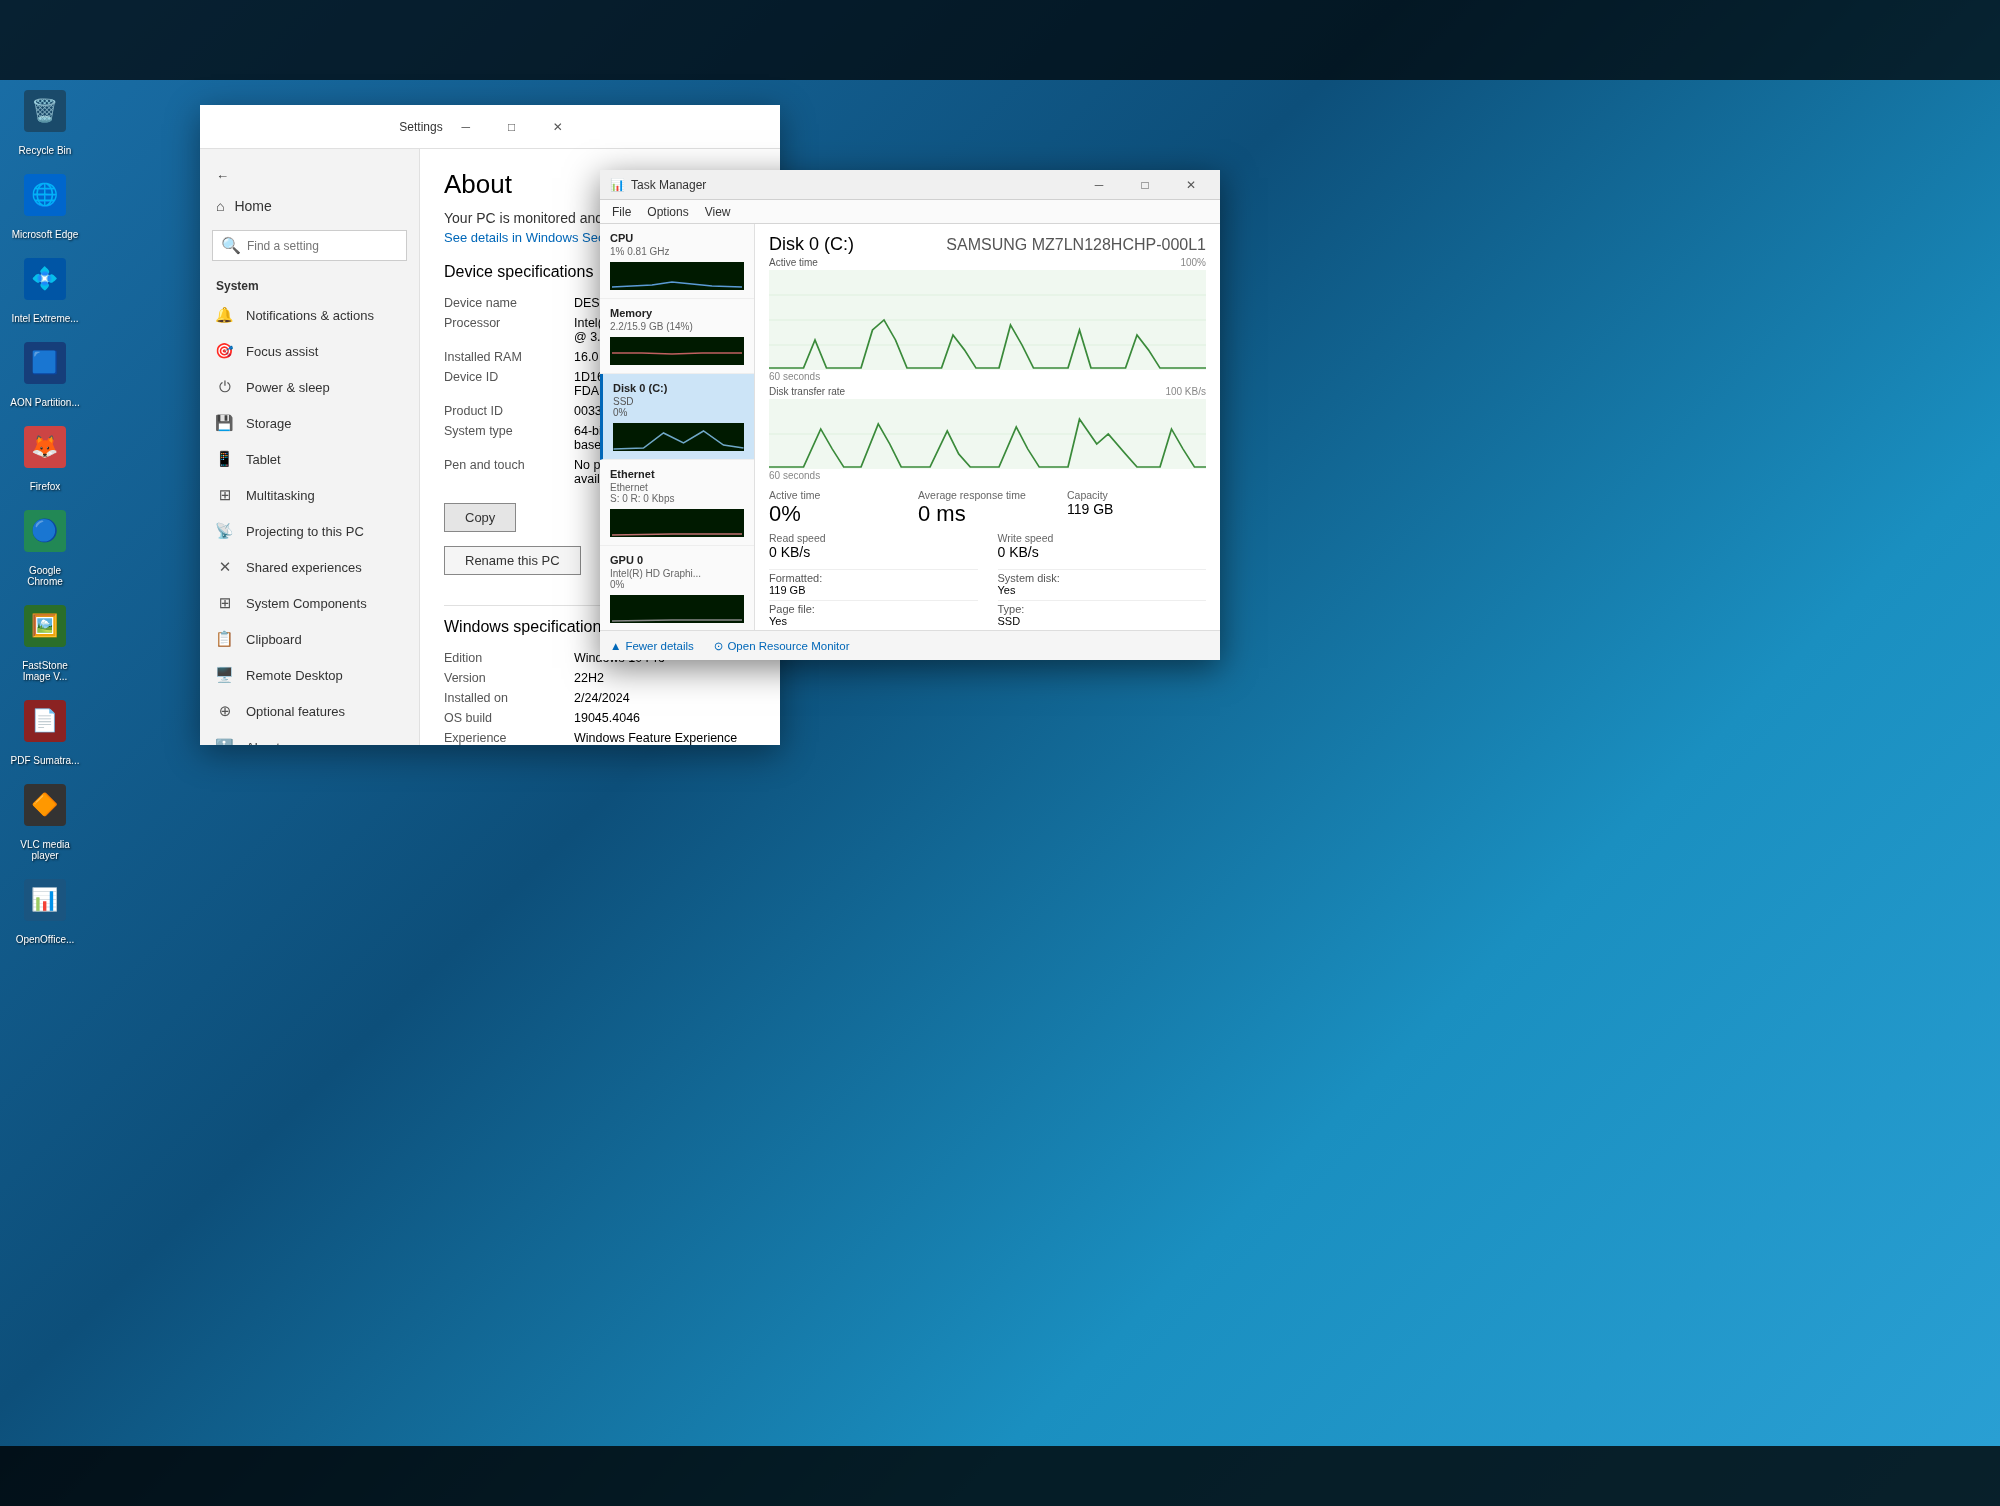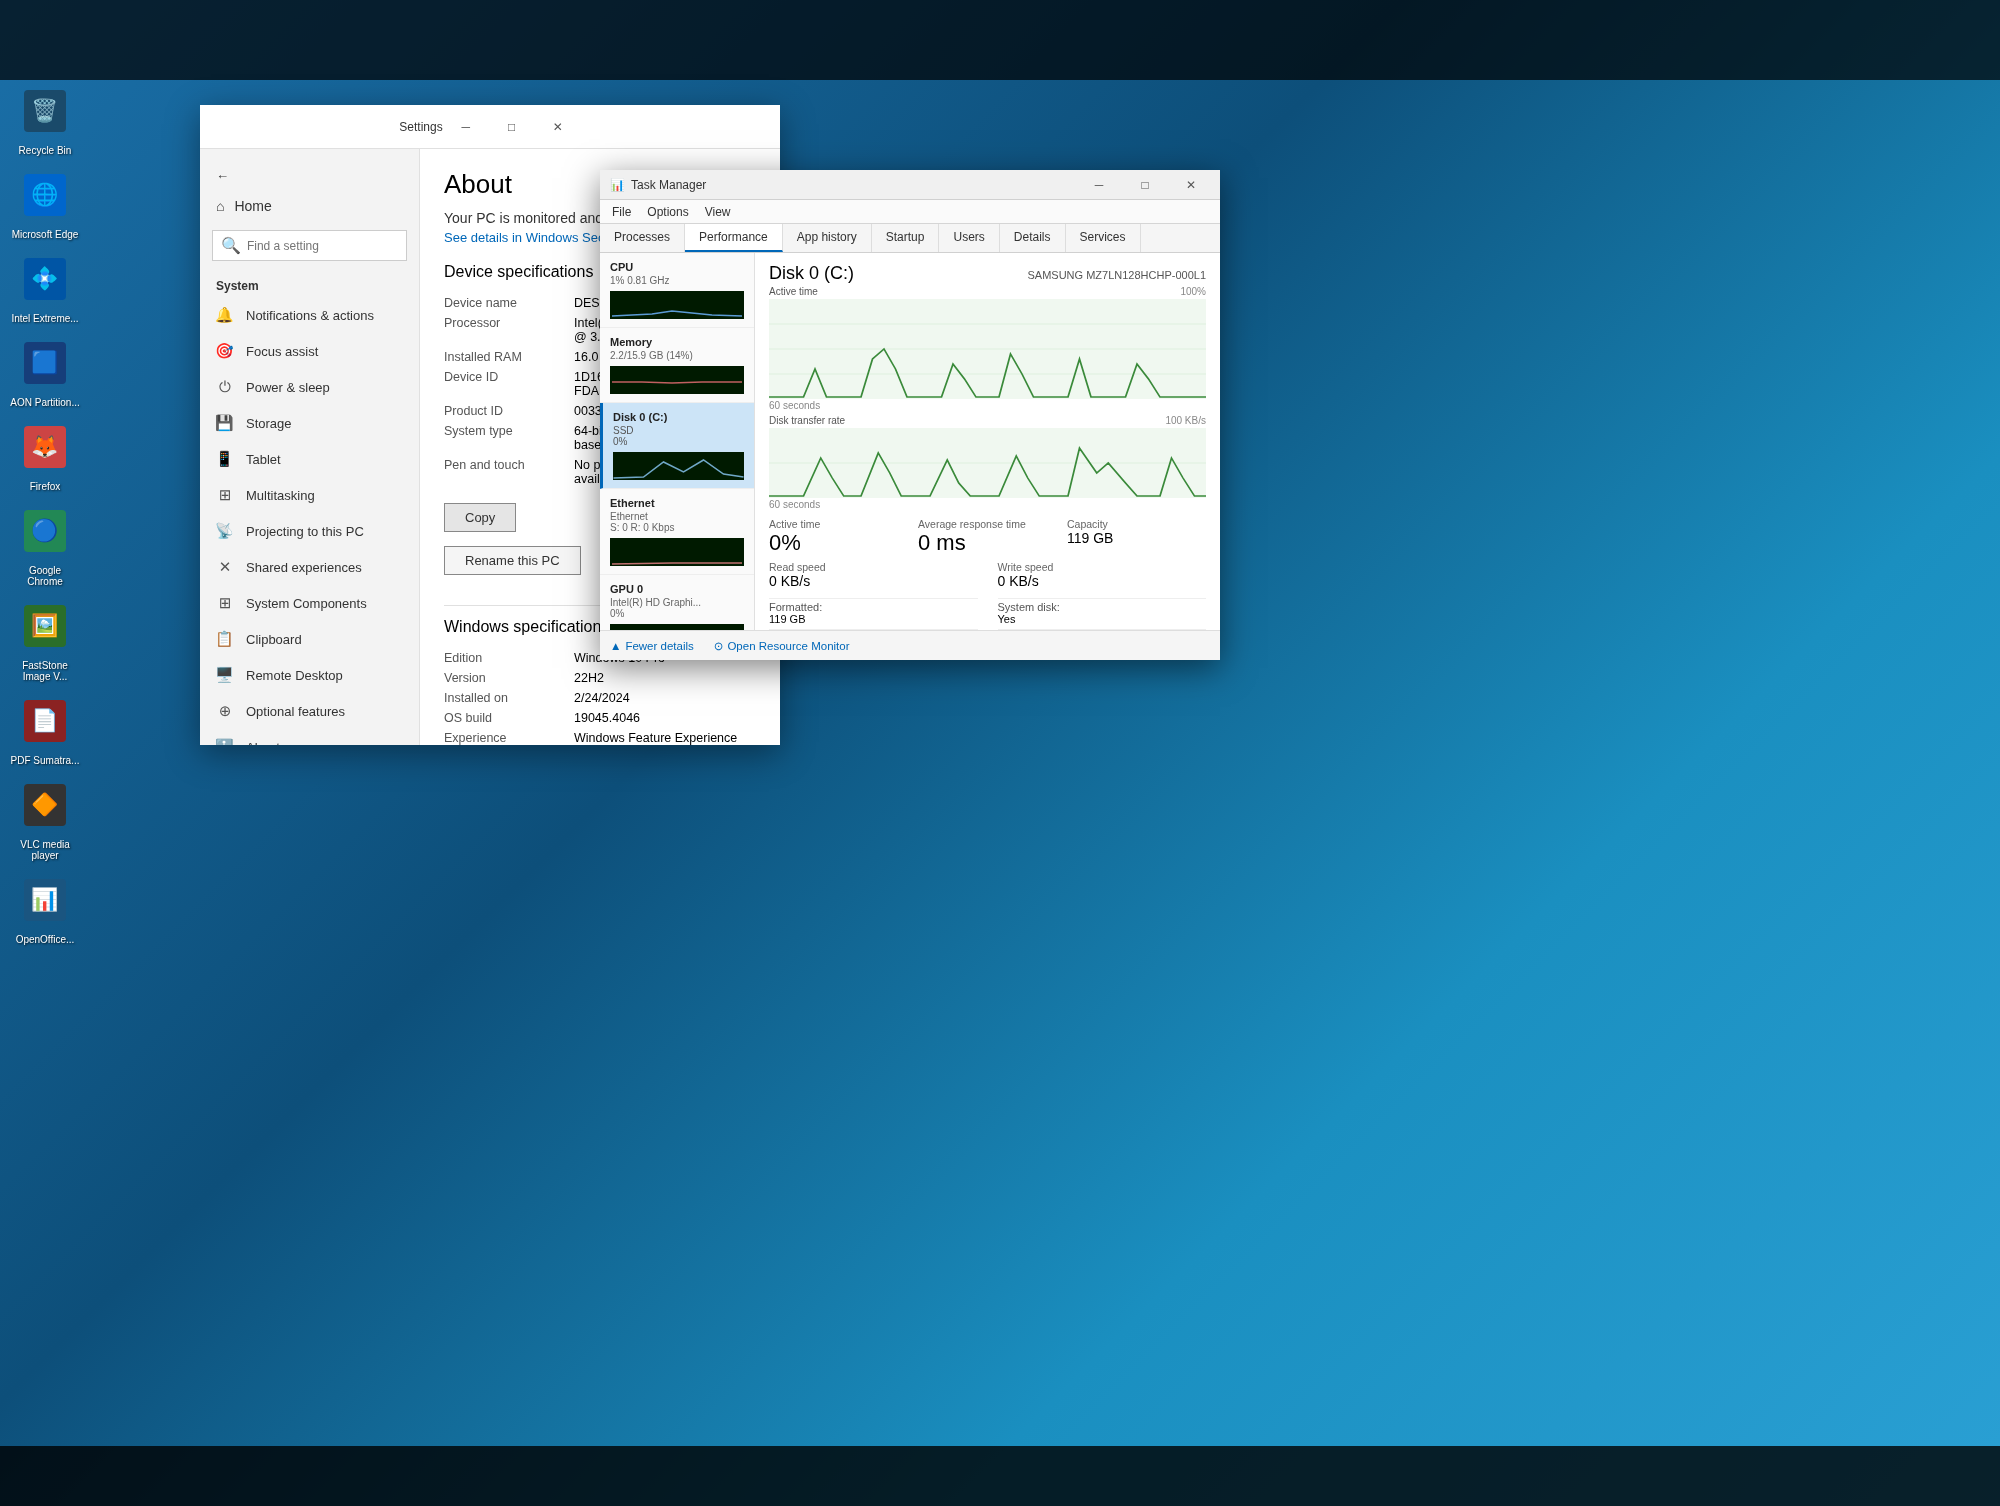--- a/index.html
+++ b/index.html
@@ -365,21 +365,21 @@
       justify-content: space-between;
       align-items: baseline;
       margin-bottom: 2px;
     }
     .tm-disk-title {
       font-size: 18px;
       font-weight: 300;
       color: #000;
     }
     .tm-disk-model {
-      font-size: 11px;
+      font-size: 16px;
       color: #555;
       padding-left: 31px;
     }
     .tm-chart-label {
       font-size: 10px;
       color: #555;
       margin-bottom: 2px;
       display: flex;
       justify-content: space-between;
     }
@@ -667,29 +667,20 @@
       <button class="win-btn">─</button>
       <button class="win-btn">□</button>
       <button class="win-btn close">✕</button>
     </div>
   </div>
   <div class="tm-menubar">
     <span class="tm-menu-item">File</span>
     <span class="tm-menu-item">Options</span>
     <span class="tm-menu-item">View</span>
   </div>
-  <div class="tm-tabs">
-    <div class="tm-tab">Processes</div>
-    <div class="tm-tab active">Performance</div>
-    <div class="tm-tab">App history</div>
-    <div class="tm-tab">Startup</div>
-    <div class="tm-tab">Users</div>
-    <div class="tm-tab">Details</div>
-    <div class="tm-tab">Services</div>
-  </div>
   <div class="tm-body">
 
     <div class="tm-left">
       <div class="tm-perf-item">
         <div class="tm-perf-item-title">CPU</div>
         <div class="tm-perf-item-sub">1% 0.81 GHz</div>
         <div class="tm-mini-graph">
           <svg class="chart-svg" viewBox="0 0 130 28">
             <polyline points="0,25 20,24 40,23 60,20 80,22 100,24 130,25" fill="none" stroke="#5b9bd5" stroke-width="1.5"></polyline>
           </svg>

